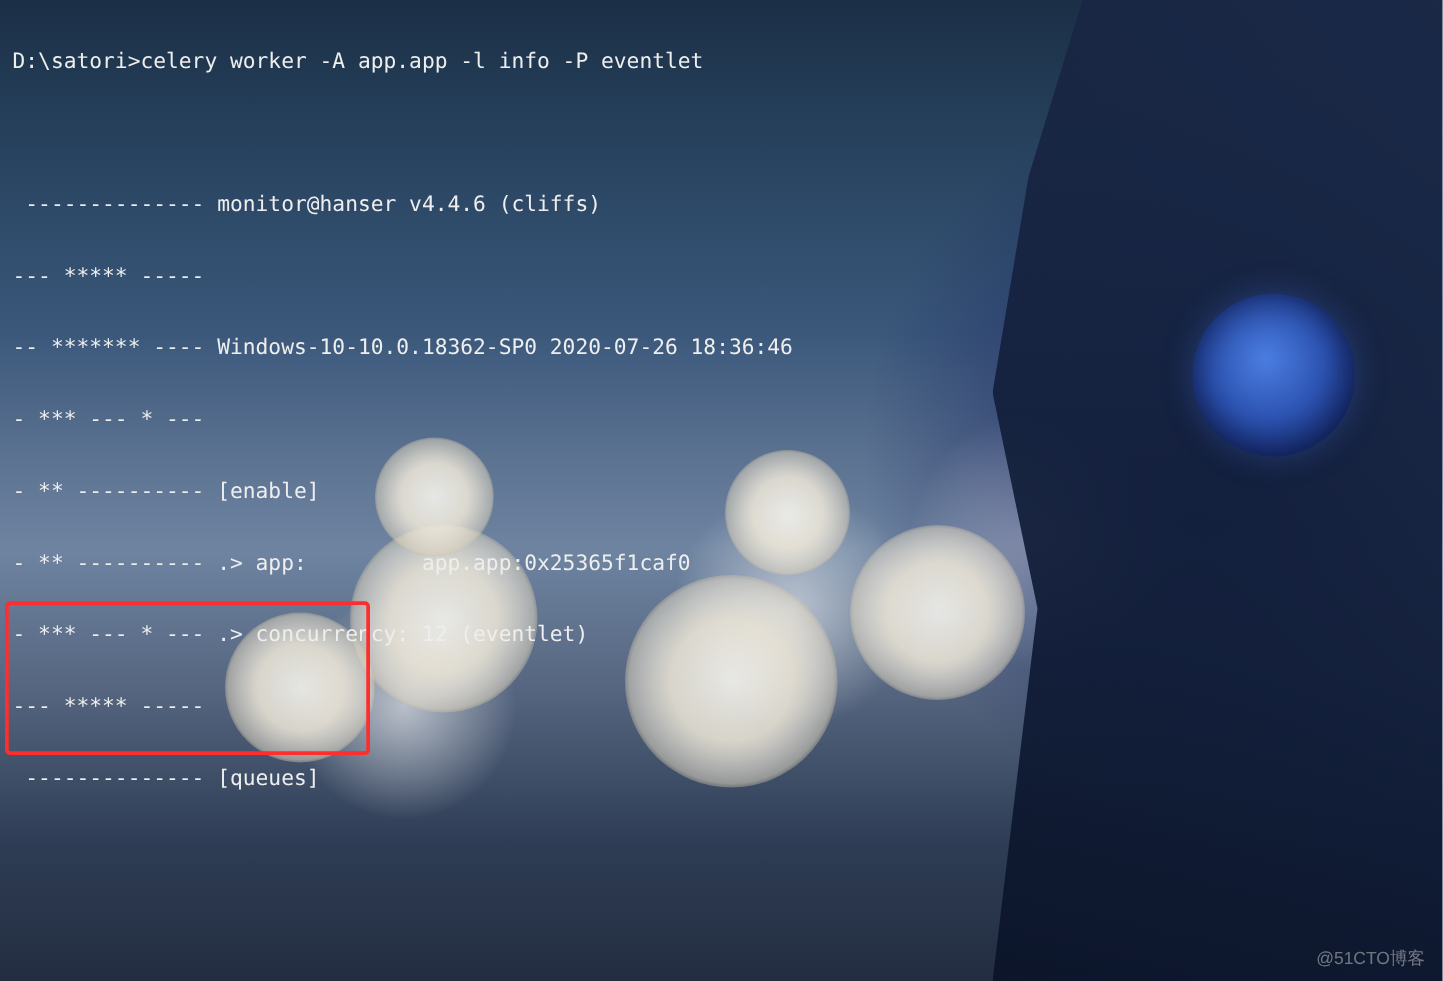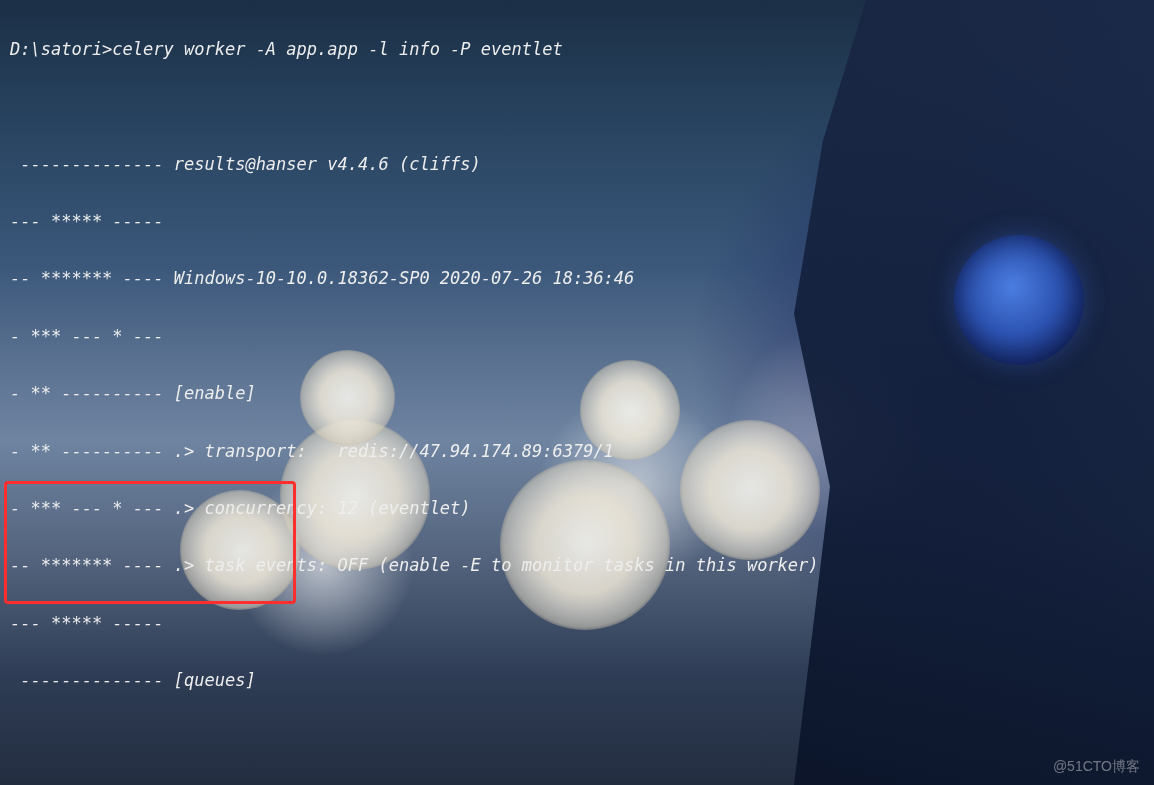--- a/index.html
+++ b/index.html
@@ -62,21 +62,20 @@
 
   .terminal {
     position: absolute;
     left: 0;
     top: 0;
     right: 0;
     bottom: 0;
     padding: 6px 10px 0 10px;
     white-space: pre;
     box-sizing: border-box;
-    font-style: italic;
   }
   .line { display: block; }
 
   .tasks-box {
     position: absolute;
     left: 4px;
     top: 481px;
     width: 292px;
     height: 123px;
     border: 3px solid #ff2e2e;
@@ -102,28 +101,27 @@
 <div class="flower f1"></div>
 <div class="flower f2"></div>
 <div class="flower f3"></div>
 <div class="flower f4"></div>
 <div class="flower f5"></div>
 <div class="flower f6"></div>
 
 <div class="terminal">
 <span class="line">D:\satori&gt;celery worker -A app.app -l info -P eventlet</span>
 <span class="line"> </span>
-<span class="line"> -------------- results@hanser v4.4.6 (cliffs)</span>
+<span class="line"> -------------- monitor@hanser v4.4.6 (cliffs)</span>
 <span class="line">--- ***** -----</span>
 <span class="line">-- ******* ---- Windows-10-10.0.18362-SP0 2020-07-26 18:36:46</span>
 <span class="line">- *** --- * ---</span>
 <span class="line">- ** ---------- [enable]</span>
-<span class="line">- ** ---------- .&gt; transport:   redis://47.94.174.89:6379/1</span>
+<span class="line">- ** ---------- .&gt; app:         app.app:0x25365f1caf0</span>
 <span class="line">- *** --- * --- .&gt; concurrency: 12 (eventlet)</span>
-<span class="line">-- ******* ---- .&gt; task events: OFF (enable -E to monitor tasks in this worker)</span>
 <span class="line">--- ***** -----</span>
 <span class="line"> -------------- [queues]</span>
 
 
 
 
 
 
 
 

